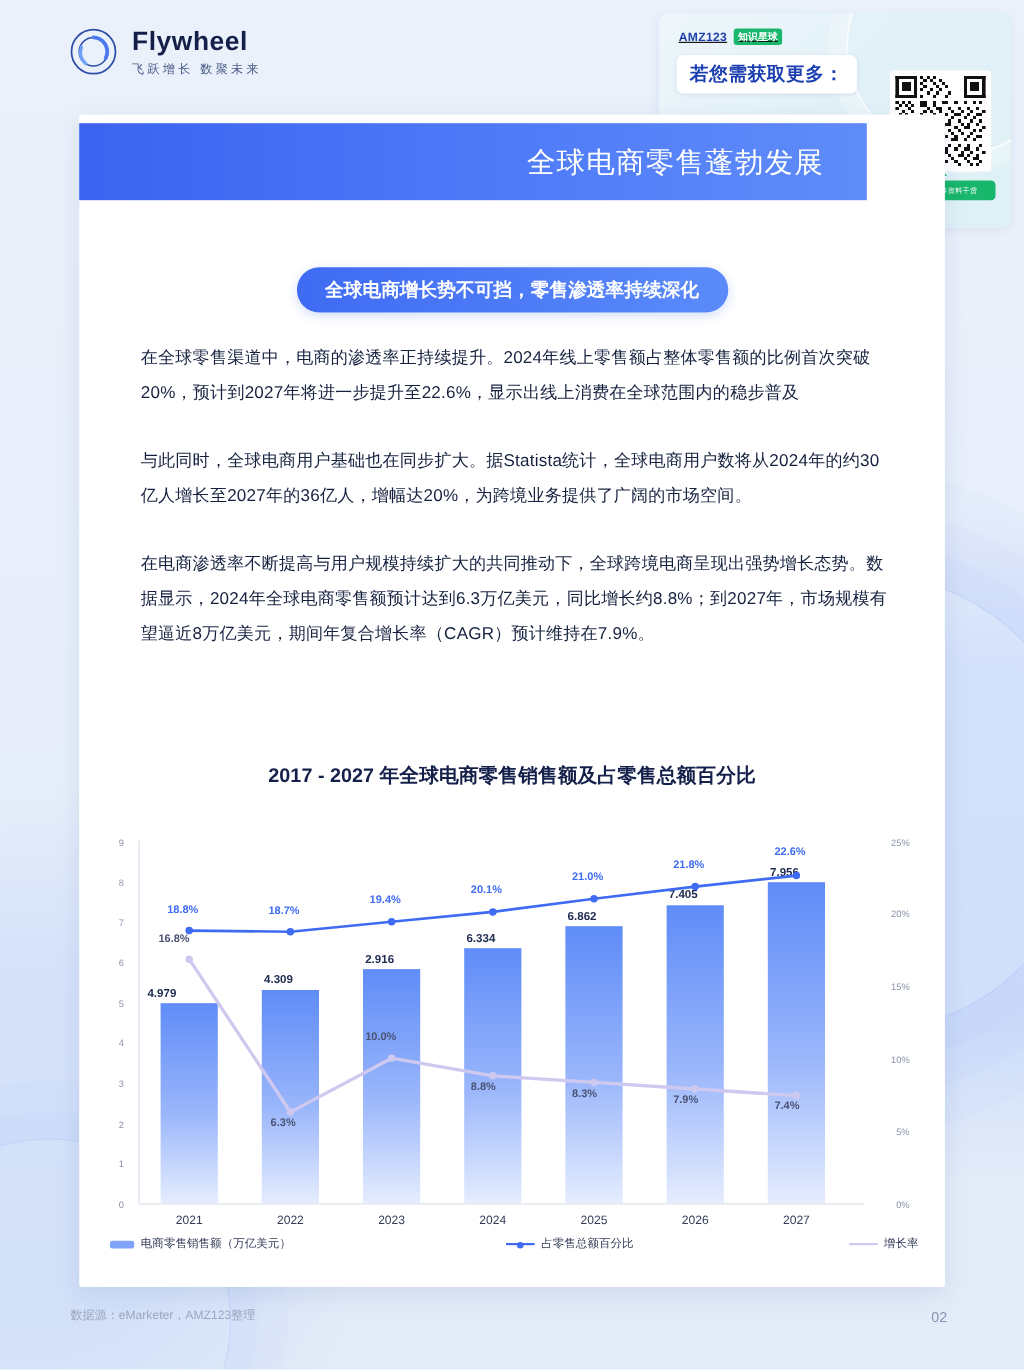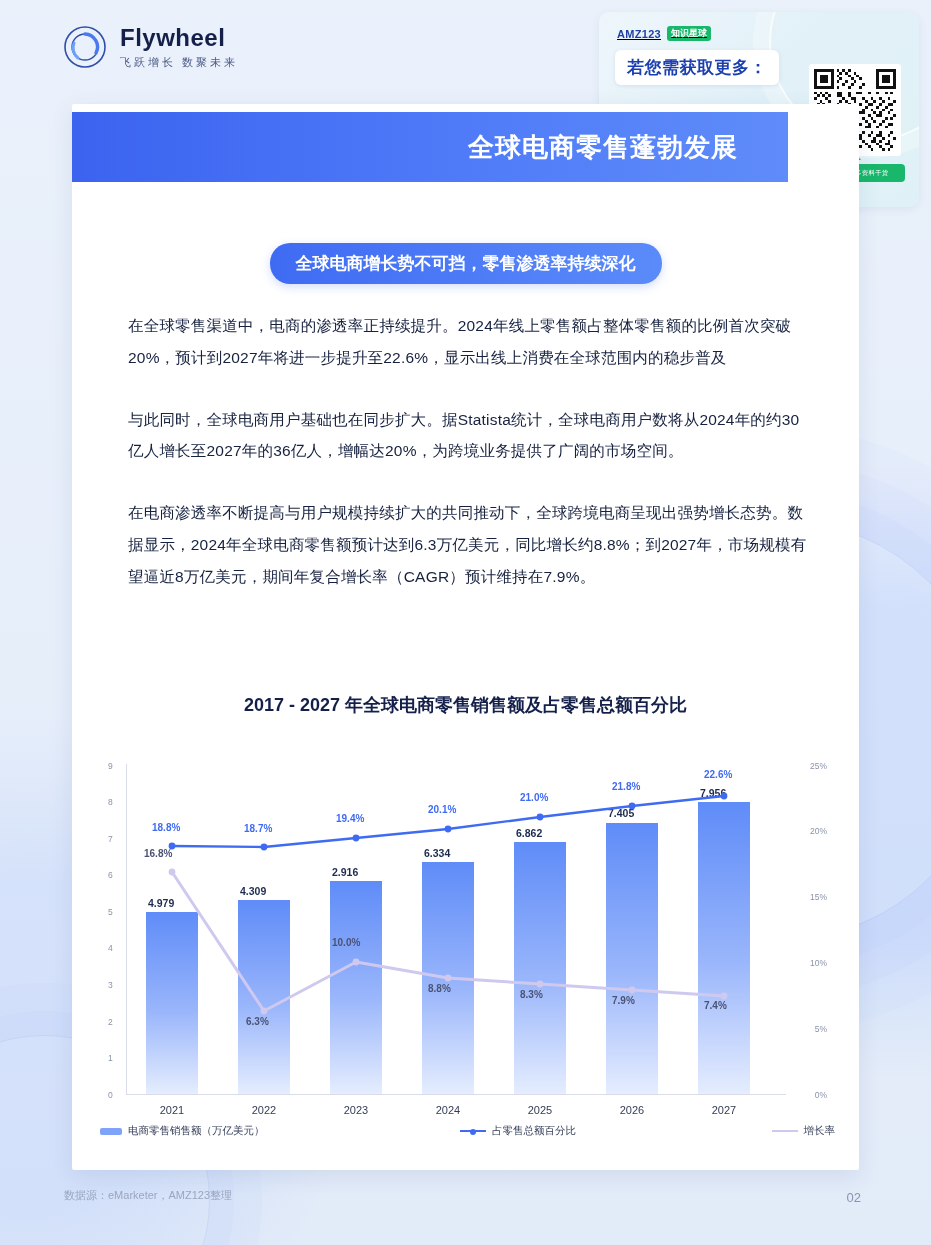--- a/index.html
+++ b/index.html
@@ -109,21 +109,21 @@
   }
 
   
   .title-band {
     position:absolute; left:72px; top:112px; width:716px; height:70px;
     background:linear-gradient(90deg,#3b63f0 0%, #4f7bf8 55%, #5f8cf9 100%);
     display:flex; align-items:center; justify-content:flex-end;
     padding-right:34px;
   }
   .title-band h1 {
-    margin:16px; color:#fff; font-size:26px; font-weight:700; letter-spacing:1px;
+    margin:5px; color:#fff; font-size:26px; font-weight:400; letter-spacing:1px;
   }
 
   
   .pill {
     position:absolute; left:50%; transform:translateX(-50%); top:243px;
     background:linear-gradient(90deg,#3f6bf3,#5b8bfa);
     color:#fff; font-size:17px; font-weight:700;
     padding:9px 26px; border-radius:20px; white-space:nowrap;
     box-shadow:0 3px 10px rgba(60,100,230,.22);
   }
@@ -455,21 +455,21 @@
   <div class="plot">
 
     <div class="bar" style="left:20px;  height:182.5px;"></div>
     <div class="bar" style="left:112px; height:194.0px;"></div>
     <div class="bar" style="left:204px; height:213.4px;"></div>
     <div class="bar" style="left:296px; height:232.2px;"></div>
     <div class="bar" style="left:388px; height:251.6px;"></div>
     <div class="bar" style="left:480px; height:271.5px;"></div>
     <div class="bar" style="left:572px; height:291.7px;"></div>
 
-    <div class="bar-label" style="left:22px;  top:133px">4.979</div>
+    <div class="bar-label" style="left:8px;  top:133px">4.979</div>
     <div class="bar-label" style="left:114px; top:121px">4.309</div>
     <div class="bar-label" style="left:206px; top:102px">2.916</div>
     <div class="bar-label" style="left:298px; top:83px">6.334</div>
     <div class="bar-label" style="left:390px; top:63px">6.862</div>
     <div class="bar-label" style="left:482px; top:43px">7.405</div>
     <div class="bar-label" style="left:574px; top:23px">7.956</div>
 
     <svg width="660" height="330" style="position:absolute;left:0;top:0">
 
       <polyline points="46,82 138,83 230,74 322,65 414,53 506,42 598,32" fill="none" stroke="#3f6bf3" stroke-width="2.4" stroke-linejoin="round"></polyline>

